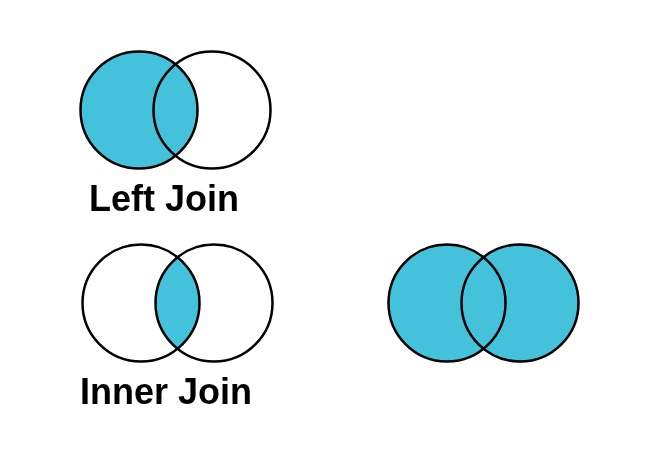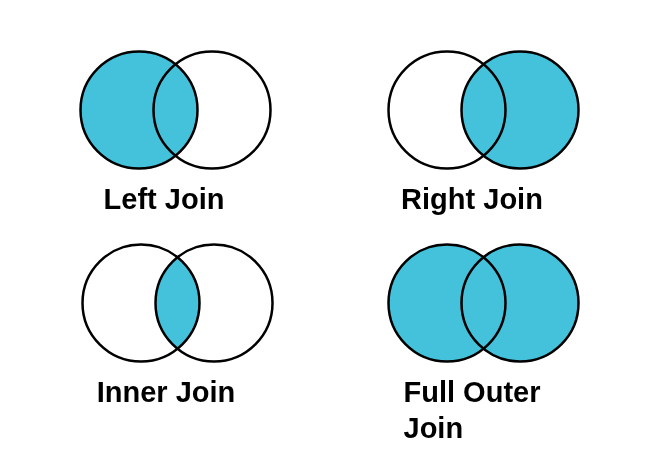--- a/index.html
+++ b/index.html
@@ -27,64 +27,55 @@
   .cell.bl { left: 56px;  top: 238px; }
   .cell.br { left: 362px; top: 238px; }
   .venn {
     display: block;
     width: 246px;
     height: 130px;
   }
   .join-label {
     margin-top: 6px;
     transform: translateX(-13px);
-    font-size: 29px;
+    font-size: 36px;
     line-height: 36px;
     font-weight: 700;
     color: #000000;
+    text-align: center;
     white-space: pre-line;
     letter-spacing: 0px;
   }
 </style>
 </head>
 <body>
 
 <div class="canvas">
 
   <section class="cell tl">
     <svg class="venn" viewBox="0 0 246 130">
         <circle cx="85" cy="65" r="58.5" fill="#45C2DB" stroke="none" stroke-width="0"></circle>
         <circle cx="85" cy="65" r="58.5" fill="none" stroke="#000000" stroke-width="2.5"></circle>
         <circle cx="158" cy="65" r="58.5" fill="none" stroke="#000000" stroke-width="2.5"></circle>
       </svg>
     <div class="join-label">Left Join</div>
   </section>
 
-  <section class="cell tr">
-    <svg class="venn" viewBox="0 0 246 130">
-        <circle cx="158" cy="65" r="58.5" fill="#45C2DB" stroke="none" stroke-width="0"></circle>
-        <circle cx="85" cy="65" r="58.5" fill="none" stroke="#000000" stroke-width="2.5"></circle>
-        <circle cx="158" cy="65" r="58.5" fill="none" stroke="#000000" stroke-width="2.5"></circle>
-      </svg>
-    <div class="join-label">Right Join</div>
-  </section>
 
   <section class="cell bl">
     <svg class="venn" viewBox="0 0 246 130">
         <path d="M 121.5 19.28348219735016 A 58.5 58.5 0 0 1 121.5 110.71651780264983 A 58.5 58.5 0 0 1 121.5 19.28348219735016 Z" fill="#45C2DB"></path>
         <circle cx="85" cy="65" r="58.5" fill="none" stroke="#000000" stroke-width="2.5"></circle>
         <circle cx="158" cy="65" r="58.5" fill="none" stroke="#000000" stroke-width="2.5"></circle>
       </svg>
     <div class="join-label">Inner Join</div>
   </section>
 
   <section class="cell br">
     <svg class="venn" viewBox="0 0 246 130">
         <circle cx="85" cy="65" r="58.5" fill="#45C2DB" stroke="none" stroke-width="0"></circle>
         <circle cx="158" cy="65" r="58.5" fill="#45C2DB" stroke="none" stroke-width="0"></circle>
         <circle cx="85" cy="65" r="58.5" fill="none" stroke="#000000" stroke-width="2.5"></circle>
         <circle cx="158" cy="65" r="58.5" fill="none" stroke="#000000" stroke-width="2.5"></circle>
       </svg>
-    <div class="join-label">Full Outer
-Join</div>
   </section>
 
 </div>
 
 </body></html>

